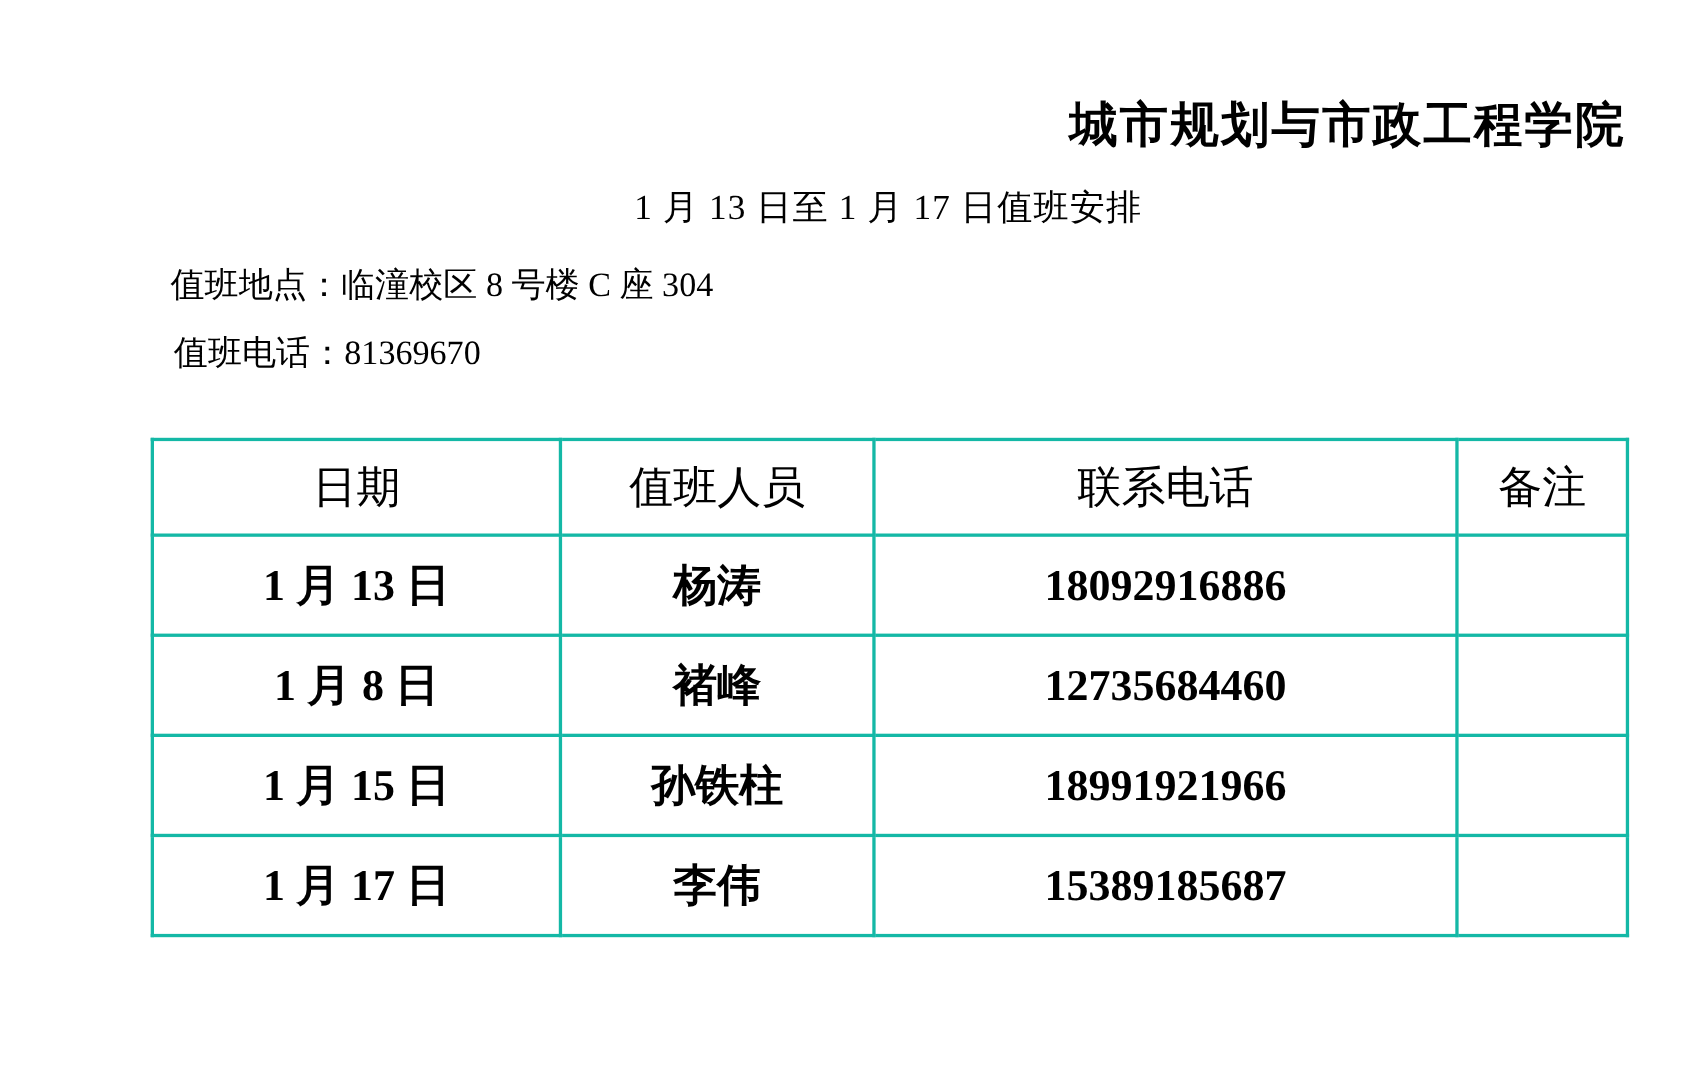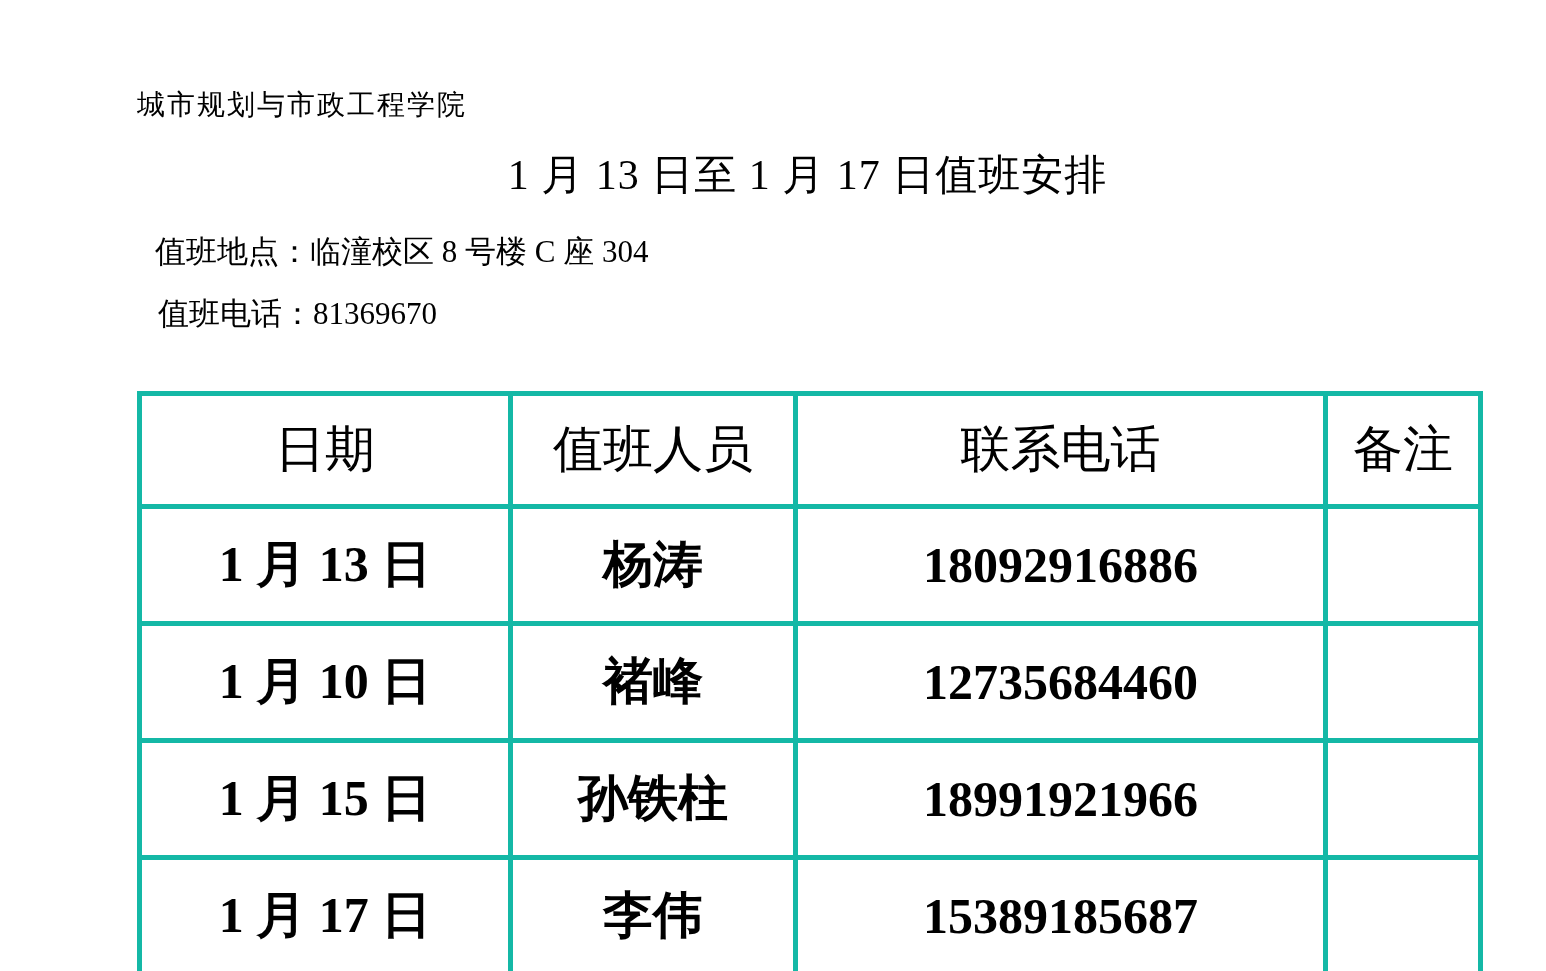--- a/index.html
+++ b/index.html
@@ -13,56 +13,56 @@
     color: #000000;
   }
   .doc {
     position: absolute;
     left: 137px;
     top: 0;
     width: 1341px;
   }
   .doc-title {
     margin-top: 88px;
-    text-align: left;
-    font-size: 28px;
-    font-weight: 400;
+    text-align: right;
+    font-size: 44px;
+    font-weight: 700;
     line-height: 1.2;
     letter-spacing: 2px;
   }
   .doc-subtitle {
     margin-top: 28px;
     text-align: center;
-    font-size: 42px;
+    font-size: 32px;
     font-weight: 400;
     line-height: 1.2;
     letter-spacing: 1px;
   }
   .info-line {
     margin-left: 18px;
     font-size: 31px;
     line-height: 1.3;
     font-weight: 400;
   }
   .info-location { margin-top: 32px; }
   .info-phone { margin-top: 22px; margin-left: 21px; }
   table.duty-table {
     margin-top: 56px;
     border-collapse: collapse;
     table-layout: fixed;
     width: 1341px;
   }
   .duty-table th,
   .duty-table td {
-    border: 5px solid #14b8a6;
+    border: 3px solid #14b8a6;
     text-align: center;
     vertical-align: middle;
     font-weight: 400;
-    font-size: 50px;
-    padding: 12px;
+    font-size: 40px;
+    padding: 0;
     overflow: hidden;
   }
   .duty-table th { height: 84px; }
   .duty-table td { height: 88px; font-weight: bold; }
   .col-date  { width: 371px; }
   .col-person{ width: 285px; }
   .col-phone { width: 530px; }
   .col-note  { width: 155px; }
 </style>
 </head>
@@ -92,21 +92,21 @@
       </tr>
     </thead>
     <tbody>
       <tr>
         <td>1 月 13 日</td>
         <td>杨涛</td>
         <td>18092916886</td>
         <td></td>
       </tr>
       <tr>
-        <td>1 月 10 日</td>
+        <td>1 月 8 日</td>
         <td>褚峰</td>
         <td>12735684460</td>
         <td></td>
       </tr>
       <tr>
         <td>1 月 15 日</td>
         <td>孙铁柱</td>
         <td>18991921966</td>
         <td></td>
       </tr>

